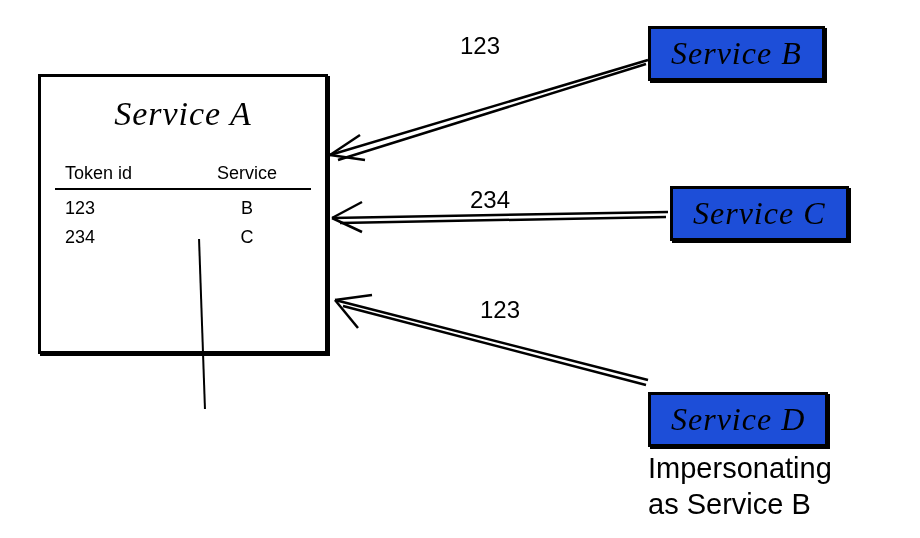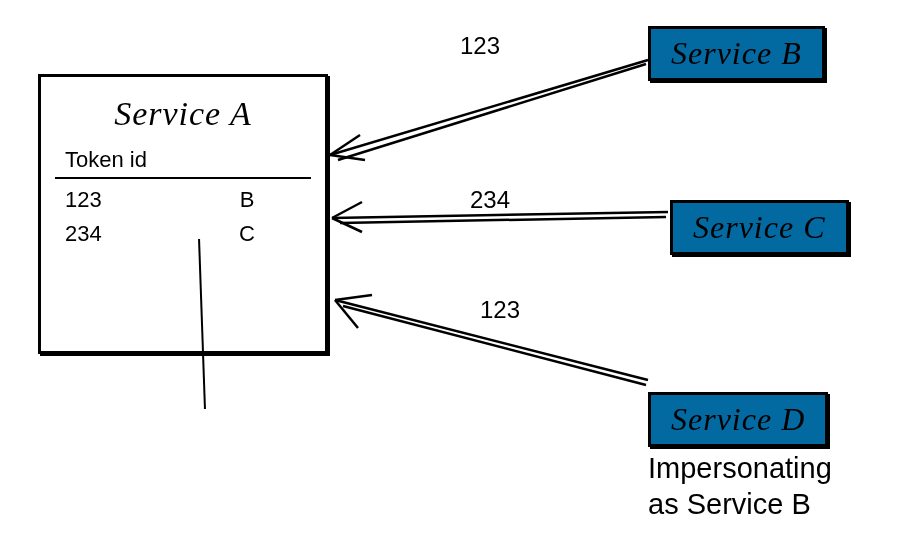--- a/index.html
+++ b/index.html
@@ -19,27 +19,27 @@
     width: 290px;
     height: 280px;
     border: 3px solid #000;
     box-shadow: 2px 2px 0 #000;
     padding: 10px 14px;
   }
   .service-a-title {
     font-size: 34px;
     font-style: italic;
     text-align: center;
-    margin: 8px 0 14px;
+    margin: 8px 0 30px;
     letter-spacing: 1px;
   }
   .token-table {
     width: 100%;
     font-family: Arial, Helvetica, sans-serif;
-    font-size: 22px;
+    font-size: 18px;
   }
   .token-head {
     display: flex;
     border-bottom: 2px solid #000;
     padding-bottom: 4px;
   }
   .token-row {
     display: flex;
     padding: 8px 0 0;
   }
@@ -54,26 +54,26 @@
     background: #000;
     transform: rotate(-2deg);
   }
   .remote-box {
     position: absolute;
     border: 3px solid #000;
     box-shadow: 2px 2px 0 #000;
     padding: 6px 20px;
     font-size: 32px;
     font-style: italic;
-    background: #0369a1;
+    background: #1d4ed8;
     letter-spacing: 1px;
     white-space: nowrap;
   }
   .svc-b { left: 648px; top: 26px; }
-  .svc-c { left: 670px; top: 200px; }
+  .svc-c { left: 670px; top: 186px; }
   .svc-d { left: 648px; top: 392px; }
   .arrow-label {
     position: absolute;
     font-family: Arial, Helvetica, sans-serif;
     font-size: 24px;
   }
   .caption {
     position: absolute;
     left: 648px;
     top: 450px;
@@ -94,20 +94,21 @@
   }
 </style>
 </head>
 <body>
 
 <div class="service-a-box">
   <div class="service-a-title">Service A</div>
   <div class="token-table">
     <div class="token-head">
       <div class="col-id">Token id</div>
+      <div class="col-svc">Service</div>
     </div>
     <div class="token-row">
       <div class="col-id">123</div>
       <div class="col-svc">B</div>
     </div>
     <div class="token-row">
       <div class="col-id">234</div>
       <div class="col-svc">C</div>
     </div>
   </div>

